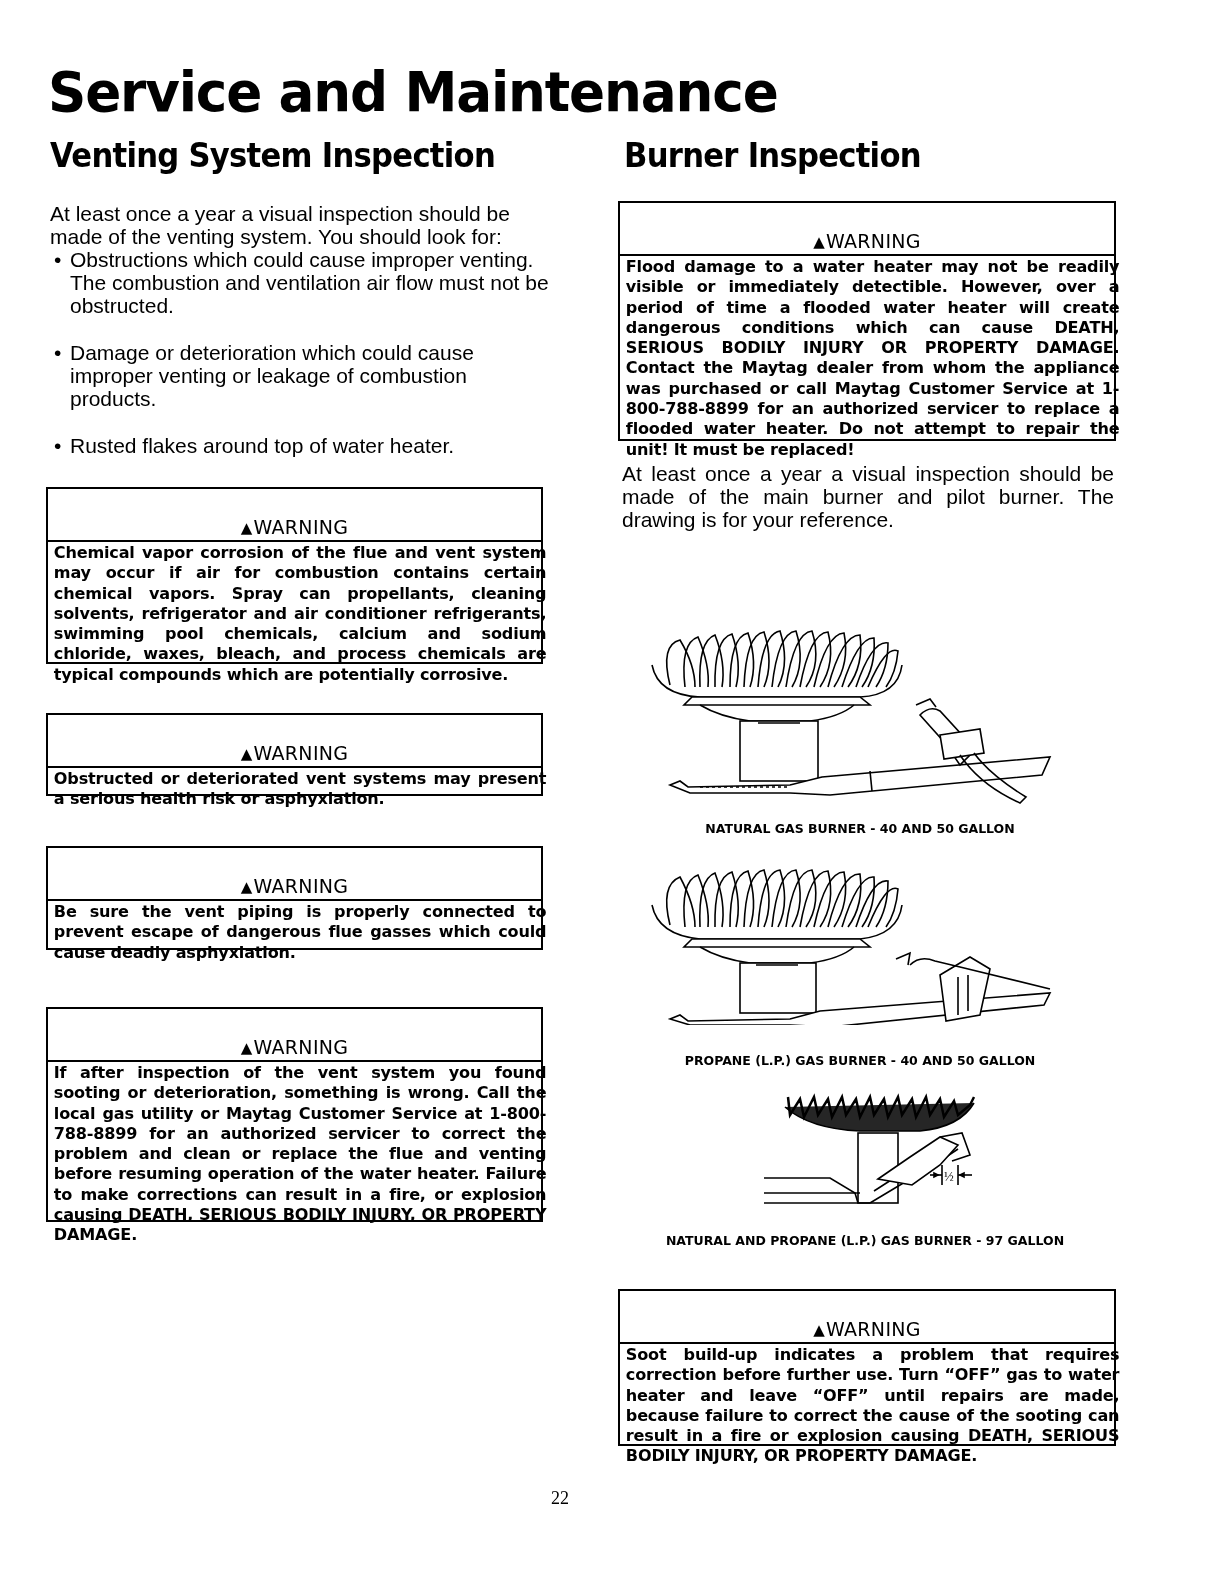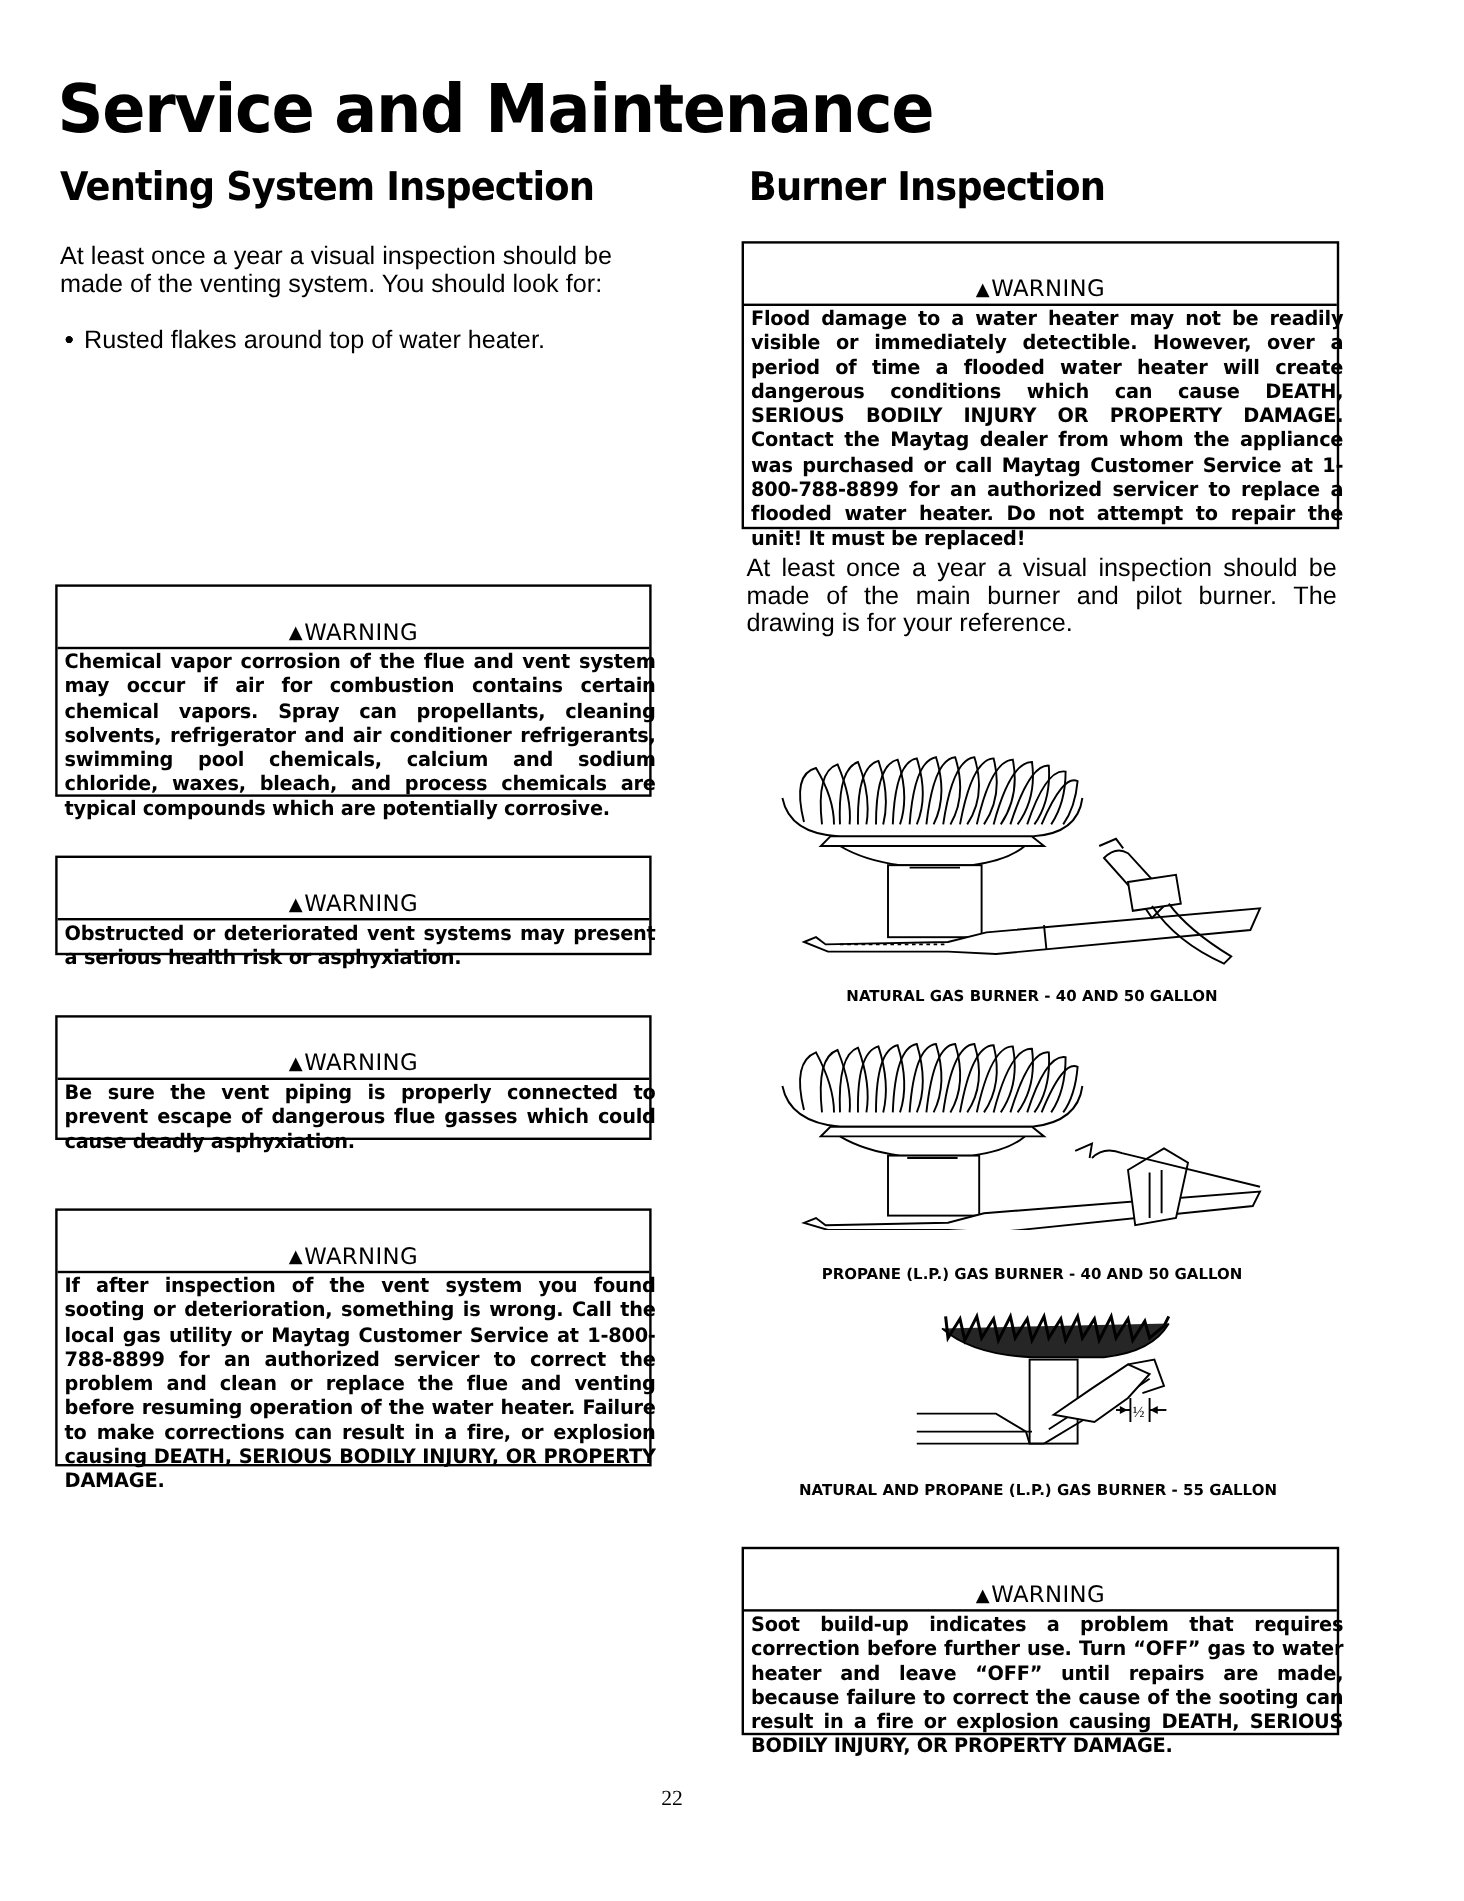--- a/index.html
+++ b/index.html
@@ -52,23 +52,25 @@
 
 <h1 class="abs h1">Service and Maintenance</h1>
 
 <h2 class="abs h2" style="left:50px; top:136px;">Venting System Inspection</h2>
 
 <div class="abs serif" style="left:50px; top:202px; width:505px;">
   <div>At least once a year a visual inspection should be made of the venting system. You should look for:</div>
   <ul class="bullets">
     <li style="margin-bottom:24px;">
       <span class="dot">•</span>
+      <span>Obstructions which could cause improper venting. The combustion and ventilation air flow must not be obstructed.</span>
     </li>
     <li style="margin-bottom:24px;">
       <span class="dot">•</span>
+      <span>Damage or deterioration which could cause improper venting or leakage of combustion products.</span>
     </li>
     <li>
       <span class="dot">•</span>
       <span>Rusted flakes around top of water heater.</span>
     </li>
   </ul>
 </div>
 
 <div class="abs warn" style="left:46px; top:487px; width:497px; height:177px;">
   <div class="warn-head">
@@ -198,21 +200,21 @@
       <path d="M300 52 L322 48 L330 70 L312 76"></path>
       <line x1="290" y1="90" x2="302" y2="90"></line>
       <line x1="302" y1="80" x2="302" y2="100"></line>
       <line x1="318" y1="80" x2="318" y2="100"></line>
       <line x1="318" y1="90" x2="332" y2="90"></line>
       <path d="M298 90 L294 88 L294 92 Z" fill="#000"></path>
       <path d="M320 90 L324 88 L324 92 Z" fill="#000"></path>
     </g>
     <text x="304" y="96" font-size="13" font-family="Liberation Serif, serif">½</text>
   </svg>
-  <div class="caption" style="margin-top:24px;">NATURAL AND PROPANE (L.P.) GAS BURNER - 55 GALLON</div>
+  <div class="caption" style="margin-top:24px;">NATURAL AND PROPANE (L.P.) GAS BURNER - 97 GALLON</div>
 </div>
 
 <div class="abs warn" style="left:618px; top:1289px; width:498px; height:157px;">
   <div class="warn-head">
     <span class="tri">▲</span><span>WARNING</span>
   </div>
   <div class="warn-body">Soot build-up indicates a problem that requires correction before further use. Turn “OFF” gas to water heater and leave “OFF” until repairs are made, because failure to correct the cause of the sooting can result in a fire or explosion causing DEATH, SERIOUS BODILY INJURY, OR PROPERTY DAMAGE.</div>
 </div>
 
 <div class="abs pagenum">22</div>

